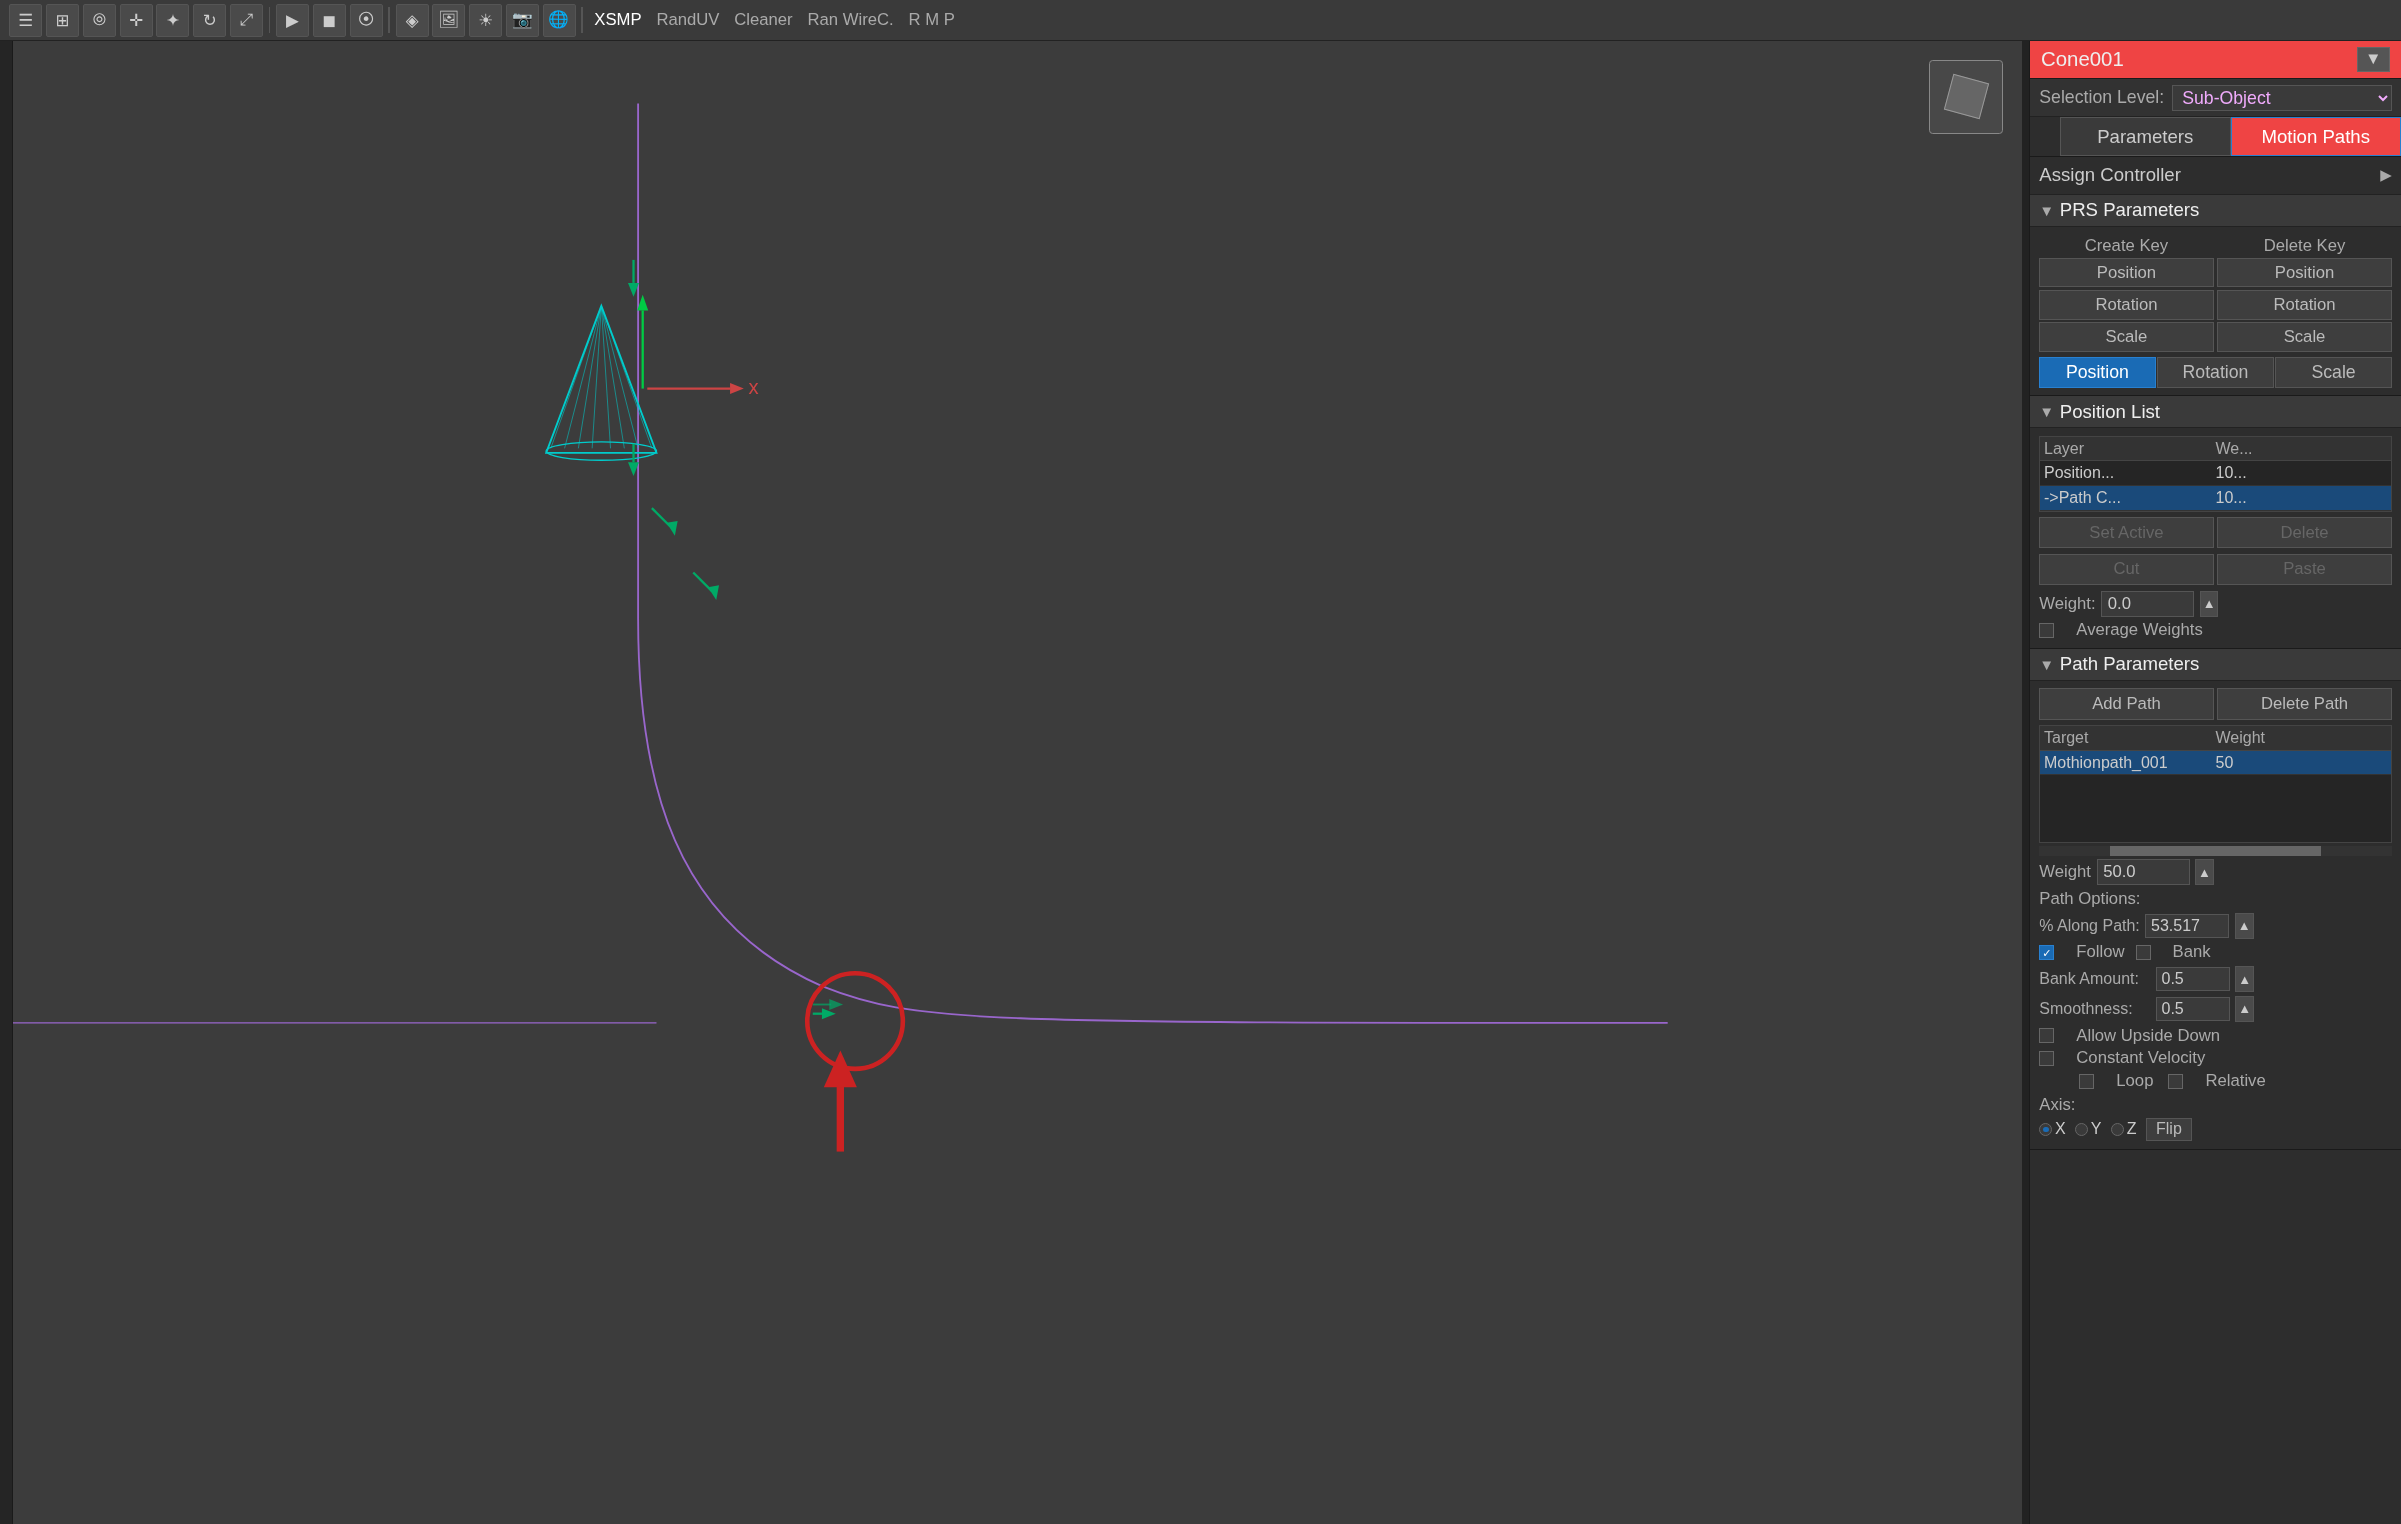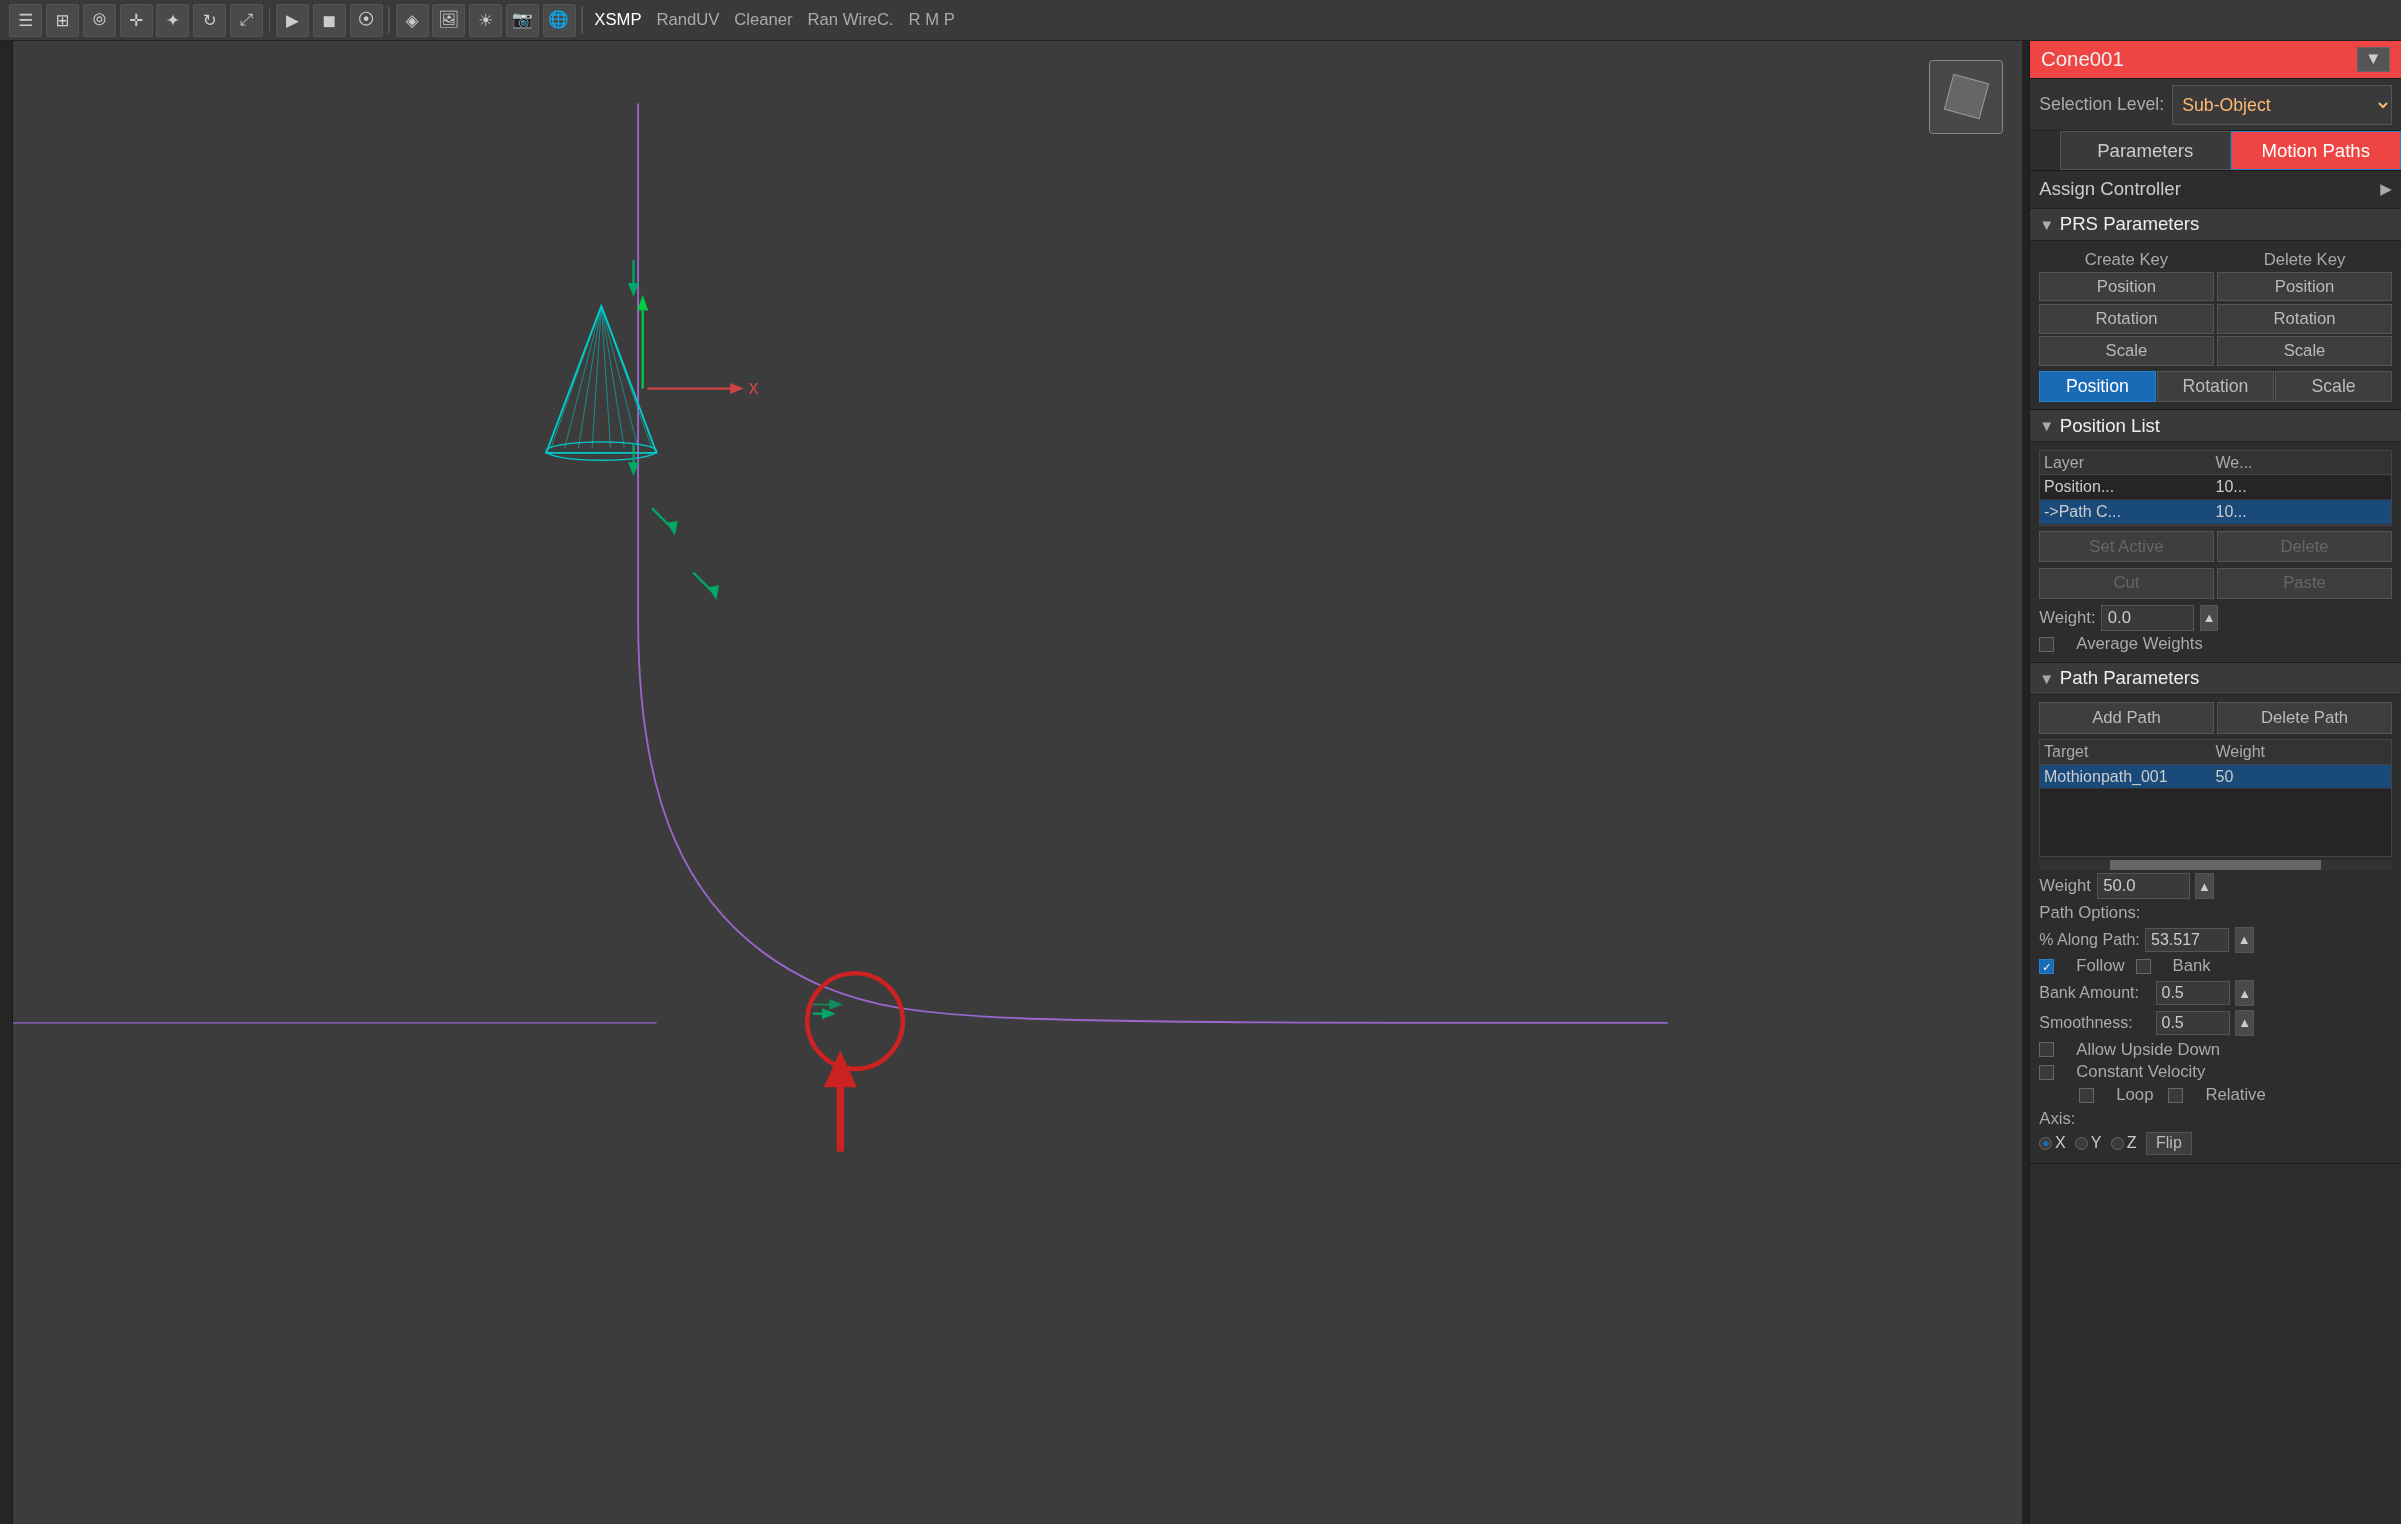--- a/index.html
+++ b/index.html
@@ -166,24 +166,24 @@
       flex-shrink: 0;
     }
     #selection-level-label {
       font-size: 17.7px;
       color: #aaa;
     }
     #selection-level-dropdown {
       flex: 1;
       background: #3a3a3a;
       border: 0.9px solid #555;
-      color: #fdba74;
+      color: #f0abfc;
       font-size: 17.7px;
       padding: 1.9px 5.6px;
-      height: 40px;
+      height: 26px;
     }
 
     
     #tab-row {
       display: flex;
       background: #2d2d2d;
       border-bottom: 0.9px solid #1a1a1a;
       flex-shrink: 0;
       padding-left: 30px;
     }

